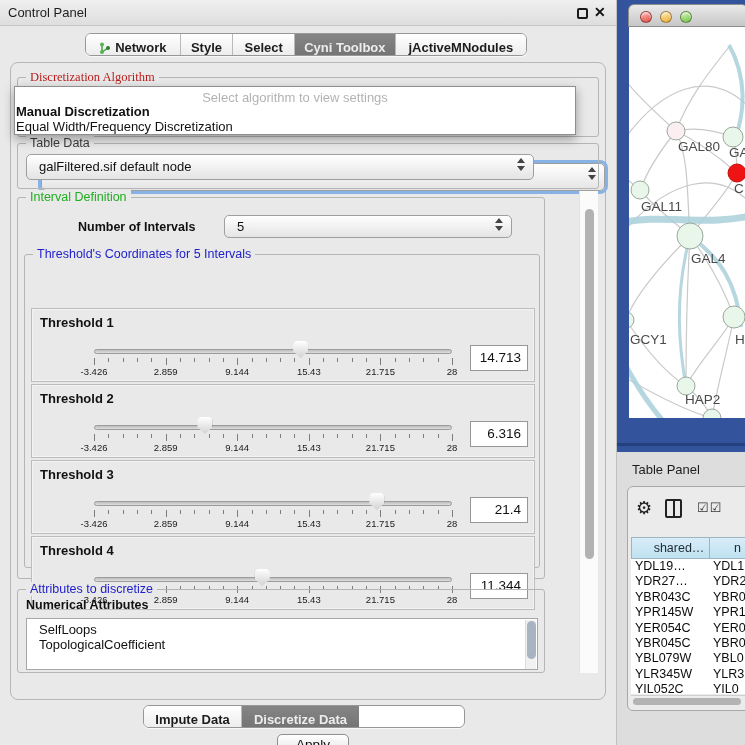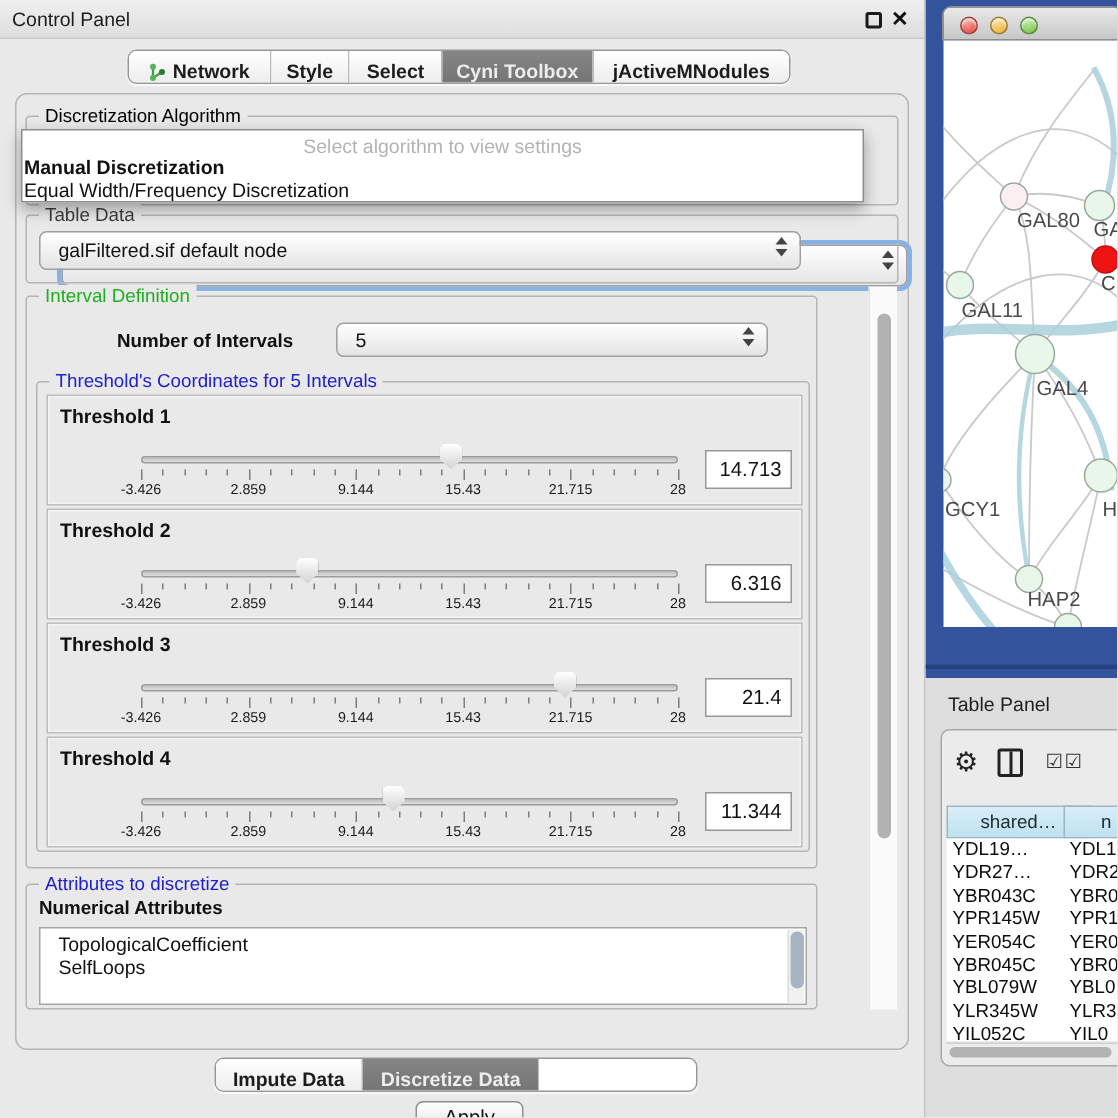--- a/index.html
+++ b/index.html
@@ -21,42 +21,42 @@
   #top-tabs { left:85px; top:33px; width:442px; }
   #bottom-tabs { left:143px; top:705px; width:322px; }
 
   #outer-box { position:absolute; left:10px; top:62px; width:596px; height:638px; border:1px solid #b6b6b6; border-radius:8px; background:#e9e9e9; }
 
   .groupbox { position:absolute; border:1px solid #b5b5b5; border-radius:3px; }
   .group-title { position:absolute; top:-8px; left:8px; background:#e9e9e9; padding:0 4px; font-size:12.5px; white-space:nowrap; }
   .t-green { color:#1fae1f; }
   .t-blue  { color:#2121cc; }
   .t-dark  { color:#3c3c3c; }
-  .t-faded { color:#000000; }
+  .t-faded { color:#b91c1c;font-family:Liberation Serif, serif; }
 
   .combo { position:absolute; background:linear-gradient(#ffffff,#e4e4e4); border:1px solid #9f9f9f; border-radius:5px; font-size:13px; color:#111; }
   .combo .val { position:absolute; left:12px; top:4px; }
   .stepper { position:absolute; right:7px; top:3px; width:10px; display:flex; flex-direction:column; align-items:center; }
   .stepper i { width:0; height:0; border-left:4px solid transparent; border-right:4px solid transparent; }
   .stepper .up { border-bottom:5px solid #444; margin-bottom:3px; }
   .stepper .dn { border-top:5px solid #444; }
 
   #algo-combo { left:30px; top:100px; width:564px; height:28px; box-shadow:0 0 0 3px #86b2e6; }
 
   
   #algo-popup { position:absolute; left:14px; top:86px; width:562px; height:49px; background:#fff; border:1px solid #8e8e8e; box-shadow:0 4px 10px rgba(0,0,0,.35); z-index:60; }
   #popup-placeholder { position:absolute; left:0; top:3px; width:100%; text-align:center; font-size:13px; color:#b3b3b3; }
   .popup-item { position:absolute; left:1px; width:100%; font-size:13px; color:#111; white-space:nowrap; }
 
   
   #main-scrollbar-track { position:absolute; left:568px; top:128px; width:19px; height:482px; background:#fbfbfb; border-left:1px solid #e2e2e2; }
   #main-scrollbar-thumb { position:absolute; left:5px; top:18px; width:9px; height:350px; background:#b2b2b2; border-radius:5px; }
 
   
-  .threshold-panel { position:absolute; left:6px; width:504px; height:74px; border:1px solid #bdbdbd; background:#e9e9e9; box-shadow:inset 0 0 0 1px #f3f3f3; }
+  .threshold-panel { position:absolute; left:6px; width:504px; height:74px; border:1px solid #bdbdbd; background:#e9e9e9; box-shadow:inset 0 0 0 1px #f3f3f3;margin-top:45px; }
   .th-label { position:absolute; left:8px; top:6px; font-size:13px; font-weight:bold; color:#111; }
   .th-track { position:absolute; left:62px; top:40px; width:358px; height:5px; border:1px solid #9c9c9c; border-radius:3px; background:linear-gradient(#bdbdbd,#dedede); }
   .th-thumb { position:absolute; top:32px; width:15px; height:17px; background:linear-gradient(#ffffff,#d2d2d2); clip-path:polygon(18% 0,82% 0,100% 16%,100% 60%,50% 100%,0 60%,0 16%); filter:drop-shadow(0 0 1px rgba(0,0,0,.55)); }
   .th-ticks { position:absolute; left:62px; top:49px; width:358px; height:8px; }
   .th-ticks i { position:absolute; top:0; width:1px; background:#7d7d7d; }
   .th-ticklabels { position:absolute; left:62px; top:57px; width:358px; height:12px; }
   .th-ticklabels span { position:absolute; transform:translateX(-50%); font-size:9.5px; font-weight:normal; color:#1a1a1a; white-space:nowrap; }
   .th-value { position:absolute; left:438px; top:36px; width:58px; height:26px; background:#fff; border:1px solid #979797; font-size:13.5px; color:#111; text-align:right; padding:4px 6px 0 0; }
 
   
@@ -341,22 +341,22 @@
               </div>
             </div>
         </div>
       </div>
 
       <div class="groupbox" style="left:6px; top:526px; width:528px; height:84px;">
         <span class="group-title t-blue">Attributes to discretize</span>
         <span style="position:absolute; left:8px; top:8px; font-size:12.5px; font-weight:bold; color:#111;">Numerical Attributes</span>
         <div id="attr-list">
           <div id="attr-items" style="padding-top:3px;">
+              <div class="attr-item">SelfLoops</div>
               <div class="attr-item">TopologicalCoefficient</div>
-              <div class="attr-item">SelfLoops</div>
             </div>
           <div id="attr-scroll-track">
               <div id="attr-scroll-thumb"></div>
             </div>
         </div>
       </div>
 
       <div id="main-scrollbar-track">
         <div id="main-scrollbar-thumb"></div>
       </div>

